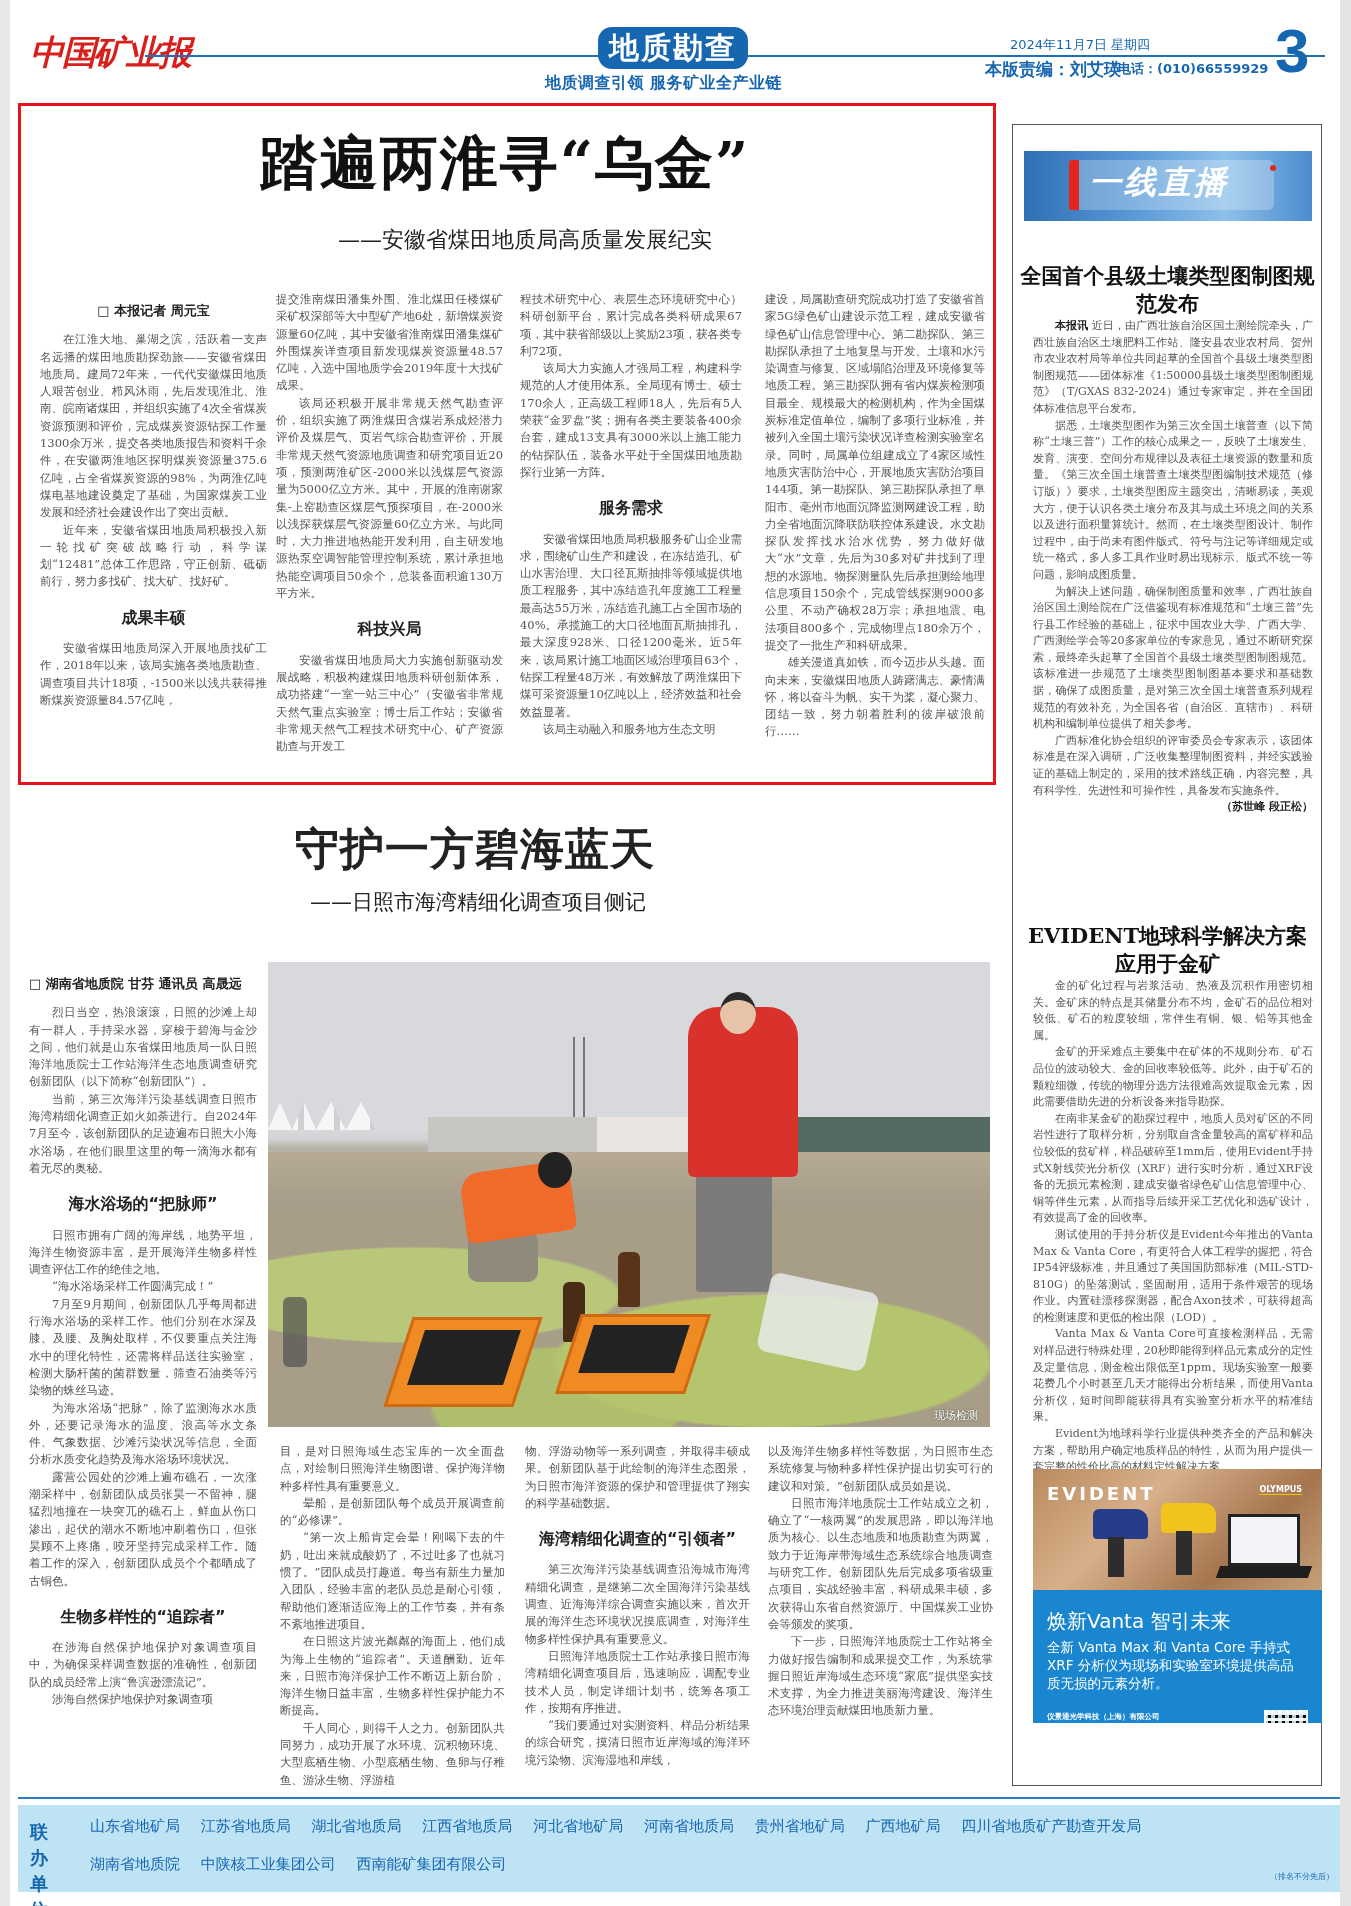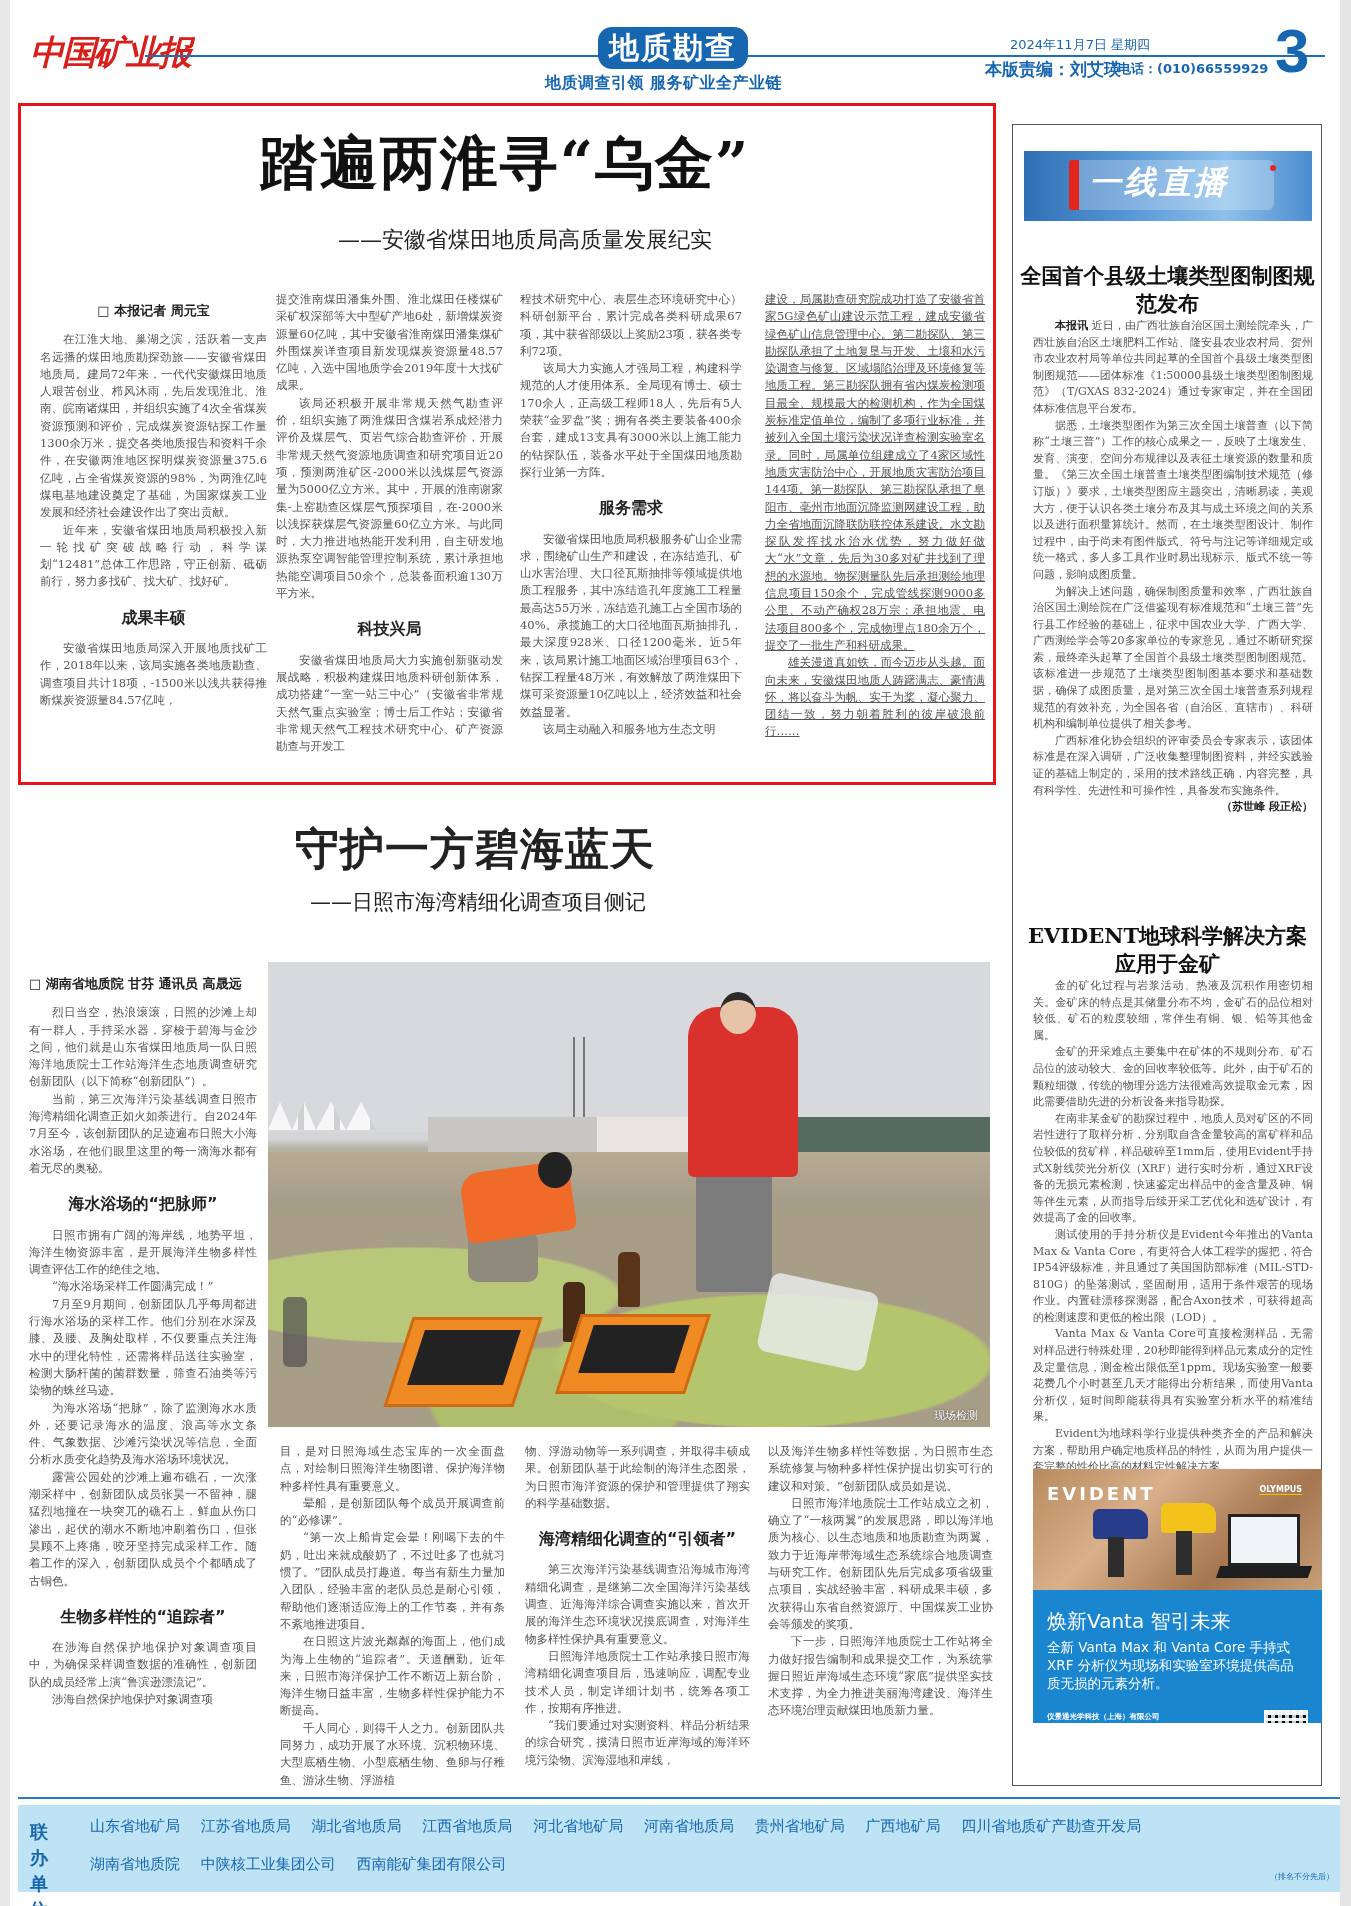--- a/index.html
+++ b/index.html
@@ -136,21 +136,21 @@
   </div>
 
   <div class="col" style="left:510px; top:291px; width:222px;">
     <p style="text-indent:0">程技术研究中心、表层生态环境研究中心）科研创新平台，累计完成各类科研成果67项，其中获省部级以上奖励23项，获各类专利72项。</p>
     <p>该局大力实施人才强局工程，构建科学规范的人才使用体系。全局现有博士、硕士170余人，正高级工程师18人，先后有5人荣获“金罗盘”奖；拥有各类主要装备400余台套，建成13支具有3000米以上施工能力的钻探队伍，装备水平处于全国煤田地质勘探行业第一方阵。</p>
     <h3>服务需求</h3>
     <p>安徽省煤田地质局积极服务矿山企业需求，围绕矿山生产和建设，在冻结造孔、矿山水害治理、大口径瓦斯抽排等领域提供地质工程服务，其中冻结造孔年度施工工程量最高达55万米，冻结造孔施工占全国市场的40%。承揽施工的大口径地面瓦斯抽排孔，最大深度928米、口径1200毫米。近5年来，该局累计施工地面区域治理项目63个，钻探工程量48万米，有效解放了两淮煤田下煤可采资源量10亿吨以上，经济效益和社会效益显著。</p>
     <p>该局主动融入和服务地方生态文明</p>
   </div>
 
-  <div class="col" style="left:755px; top:291px; width:220px;text-decoration:underline;">
+  <div class="col" style="left:755px; top:291px; width:220px;">
     <p style="text-indent:0">建设，局属勘查研究院成功打造了安徽省首家5G绿色矿山建设示范工程，建成安徽省绿色矿山信息管理中心。第二勘探队、第三勘探队承担了土地复垦与开发、土壤和水污染调查与修复、区域塌陷治理及环境修复等地质工程。第三勘探队拥有省内煤炭检测项目最全、规模最大的检测机构，作为全国煤炭标准定值单位，编制了多项行业标准，并被列入全国土壤污染状况详查检测实验室名录。同时，局属单位组建成立了4家区域性地质灾害防治中心，开展地质灾害防治项目144项。第一勘探队、第三勘探队承担了阜阳市、亳州市地面沉降监测网建设工程，助力全省地面沉降联防联控体系建设。水文勘探队发挥找水治水优势，努力做好做大“水”文章，先后为30多对矿井找到了理想的水源地。物探测量队先后承担测绘地理信息项目150余个，完成管线探测9000多公里、不动产确权28万宗；承担地震、电法项目800多个，完成物理点180余万个，提交了一批生产和科研成果。</p>
     <p>雄关漫道真如铁，而今迈步从头越。面向未来，安徽煤田地质人踌躇满志、豪情满怀，将以奋斗为帆、实干为桨，凝心聚力、团结一致，努力朝着胜利的彼岸破浪前行……</p>
   </div>
 
   <div class="abs side-box"></div>
   <div class="abs live-banner">
     <div class="live-inner"></div>
     <div class="live-bar"></div>
     <div class="live-text">一线直播</div>
     <div class="live-dot"></div>
@@ -164,21 +164,21 @@
     <p>为解决上述问题，确保制图质量和效率，广西壮族自治区国土测绘院在广泛借鉴现有标准规范和“土壤三普”先行县工作经验的基础上，征求中国农业大学、广西大学、广西测绘学会等20多家单位的专家意见，通过不断研究探索，最终牵头起草了全国首个县级土壤类型图制图规范。该标准进一步规范了土壤类型图制图基本要求和基础数据，确保了成图质量，是对第三次全国土壤普查系列规程规范的有效补充，为全国各省（自治区、直辖市）、科研机构和编制单位提供了相关参考。</p>
     <p>广西标准化协会组织的评审委员会专家表示，该团体标准是在深入调研，广泛收集整理制图资料，并经实践验证的基础上制定的，采用的技术路线正确，内容完整，具有科学性、先进性和可操作性，具备发布实施条件。</p>
     <div class="sign">（苏世峰 段正松）</div>
   </div>
 
   <div class="abs side-title" style="left:1010px; top:922px; width:295px;">EVIDENT地球科学解决方案应用于金矿</div>
 
   <div class="side-col" style="left:1023px; top:978px; width:280px;">
     <p>金的矿化过程与岩浆活动、热液及沉积作用密切相关。金矿床的特点是其储量分布不均，金矿石的品位相对较低、矿石的粒度较细，常伴生有铜、银、铅等其他金属。</p>
     <p>金矿的开采难点主要集中在矿体的不规则分布、矿石品位的波动较大、金的回收率较低等。此外，由于矿石的颗粒细微，传统的物理分选方法很难高效提取金元素，因此需要借助先进的分析设备来指导勘探。</p>
-    <p>在南非某金矿的勘探过程中，地质人员对矿区的不同岩性进行了取样分析，分别取自含金量较高的富矿样和品位较低的贫矿样，样品破碎至1mm后，使用Evident手持式X射线荧光分析仪（XRF）进行实时分析，通过XRF设备的无损元素检测，快速鉴定出样品中的金含量及砷、铜等伴生元素，从而指导后续开采工艺优化和选矿设计，有效提高了金的回收率。</p>
+    <p>在南非某金矿的勘探过程中，地质人员对矿区的不同岩性进行了取样分析，分别取自含金量较高的富矿样和品位较低的贫矿样，样品破碎至1mm后，使用Evident手持式X射线荧光分析仪（XRF）进行实时分析，通过XRF设备的无损元素检测，建成安徽省绿色矿山信息管理中心、铜等伴生元素，从而指导后续开采工艺优化和选矿设计，有效提高了金的回收率。</p>
     <p>测试使用的手持分析仪是Evident今年推出的Vanta Max &amp; Vanta Core，有更符合人体工程学的握把，符合IP54评级标准，并且通过了美国国防部标准（MIL-STD-810G）的坠落测试，坚固耐用，适用于条件艰苦的现场作业。内置硅漂移探测器，配合Axon技术，可获得超高的检测速度和更低的检出限（LOD）。</p>
     <p>Vanta Max &amp; Vanta Core可直接检测样品，无需对样品进行特殊处理，20秒即能得到样品元素成分的定性及定量信息，测金检出限低至1ppm。现场实验室一般要花费几个小时甚至几天才能得出分析结果，而使用Vanta分析仪，短时间即能获得具有实验室分析水平的精准结果。</p>
     <p>Evident为地球科学行业提供种类齐全的产品和解决方案，帮助用户确定地质样品的特性，从而为用户提供一套完整的性价比高的材料定性解决方案。</p>
   </div>
 
   <div class="abs ad">
     <div class="ad-photo">
       <div class="ad-logo">EVIDENT</div>
       <div class="ad-oly">OLYMPUS</div>
       <div class="dev1"></div>

